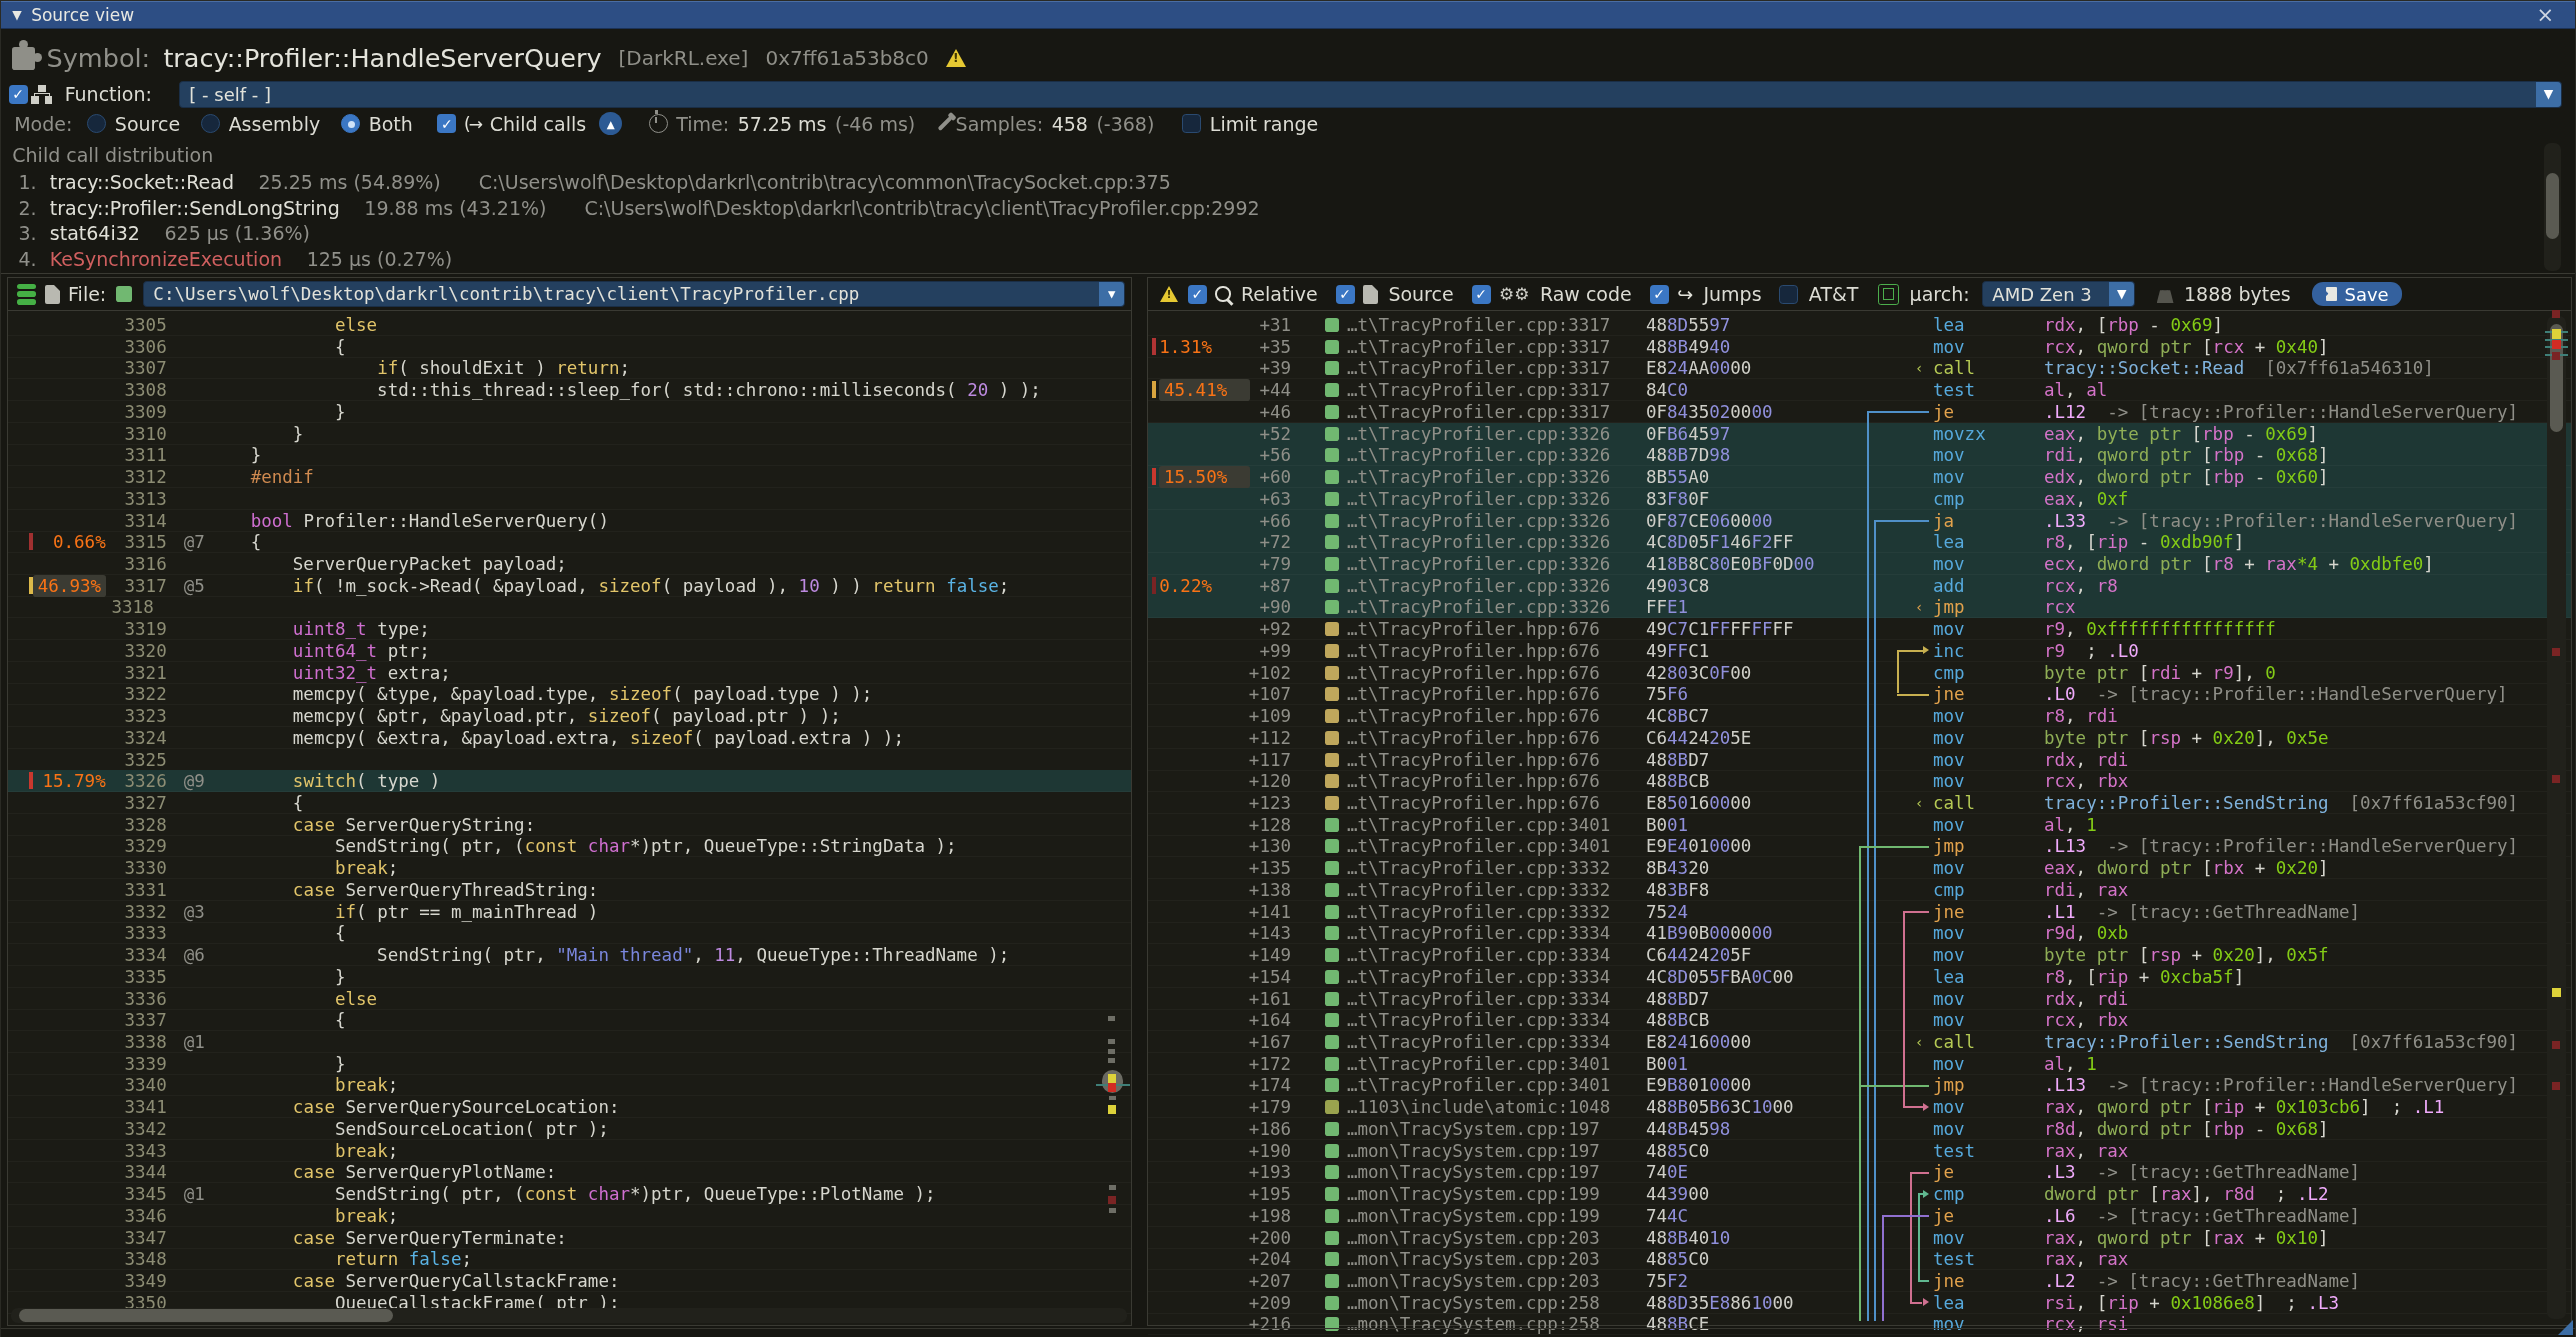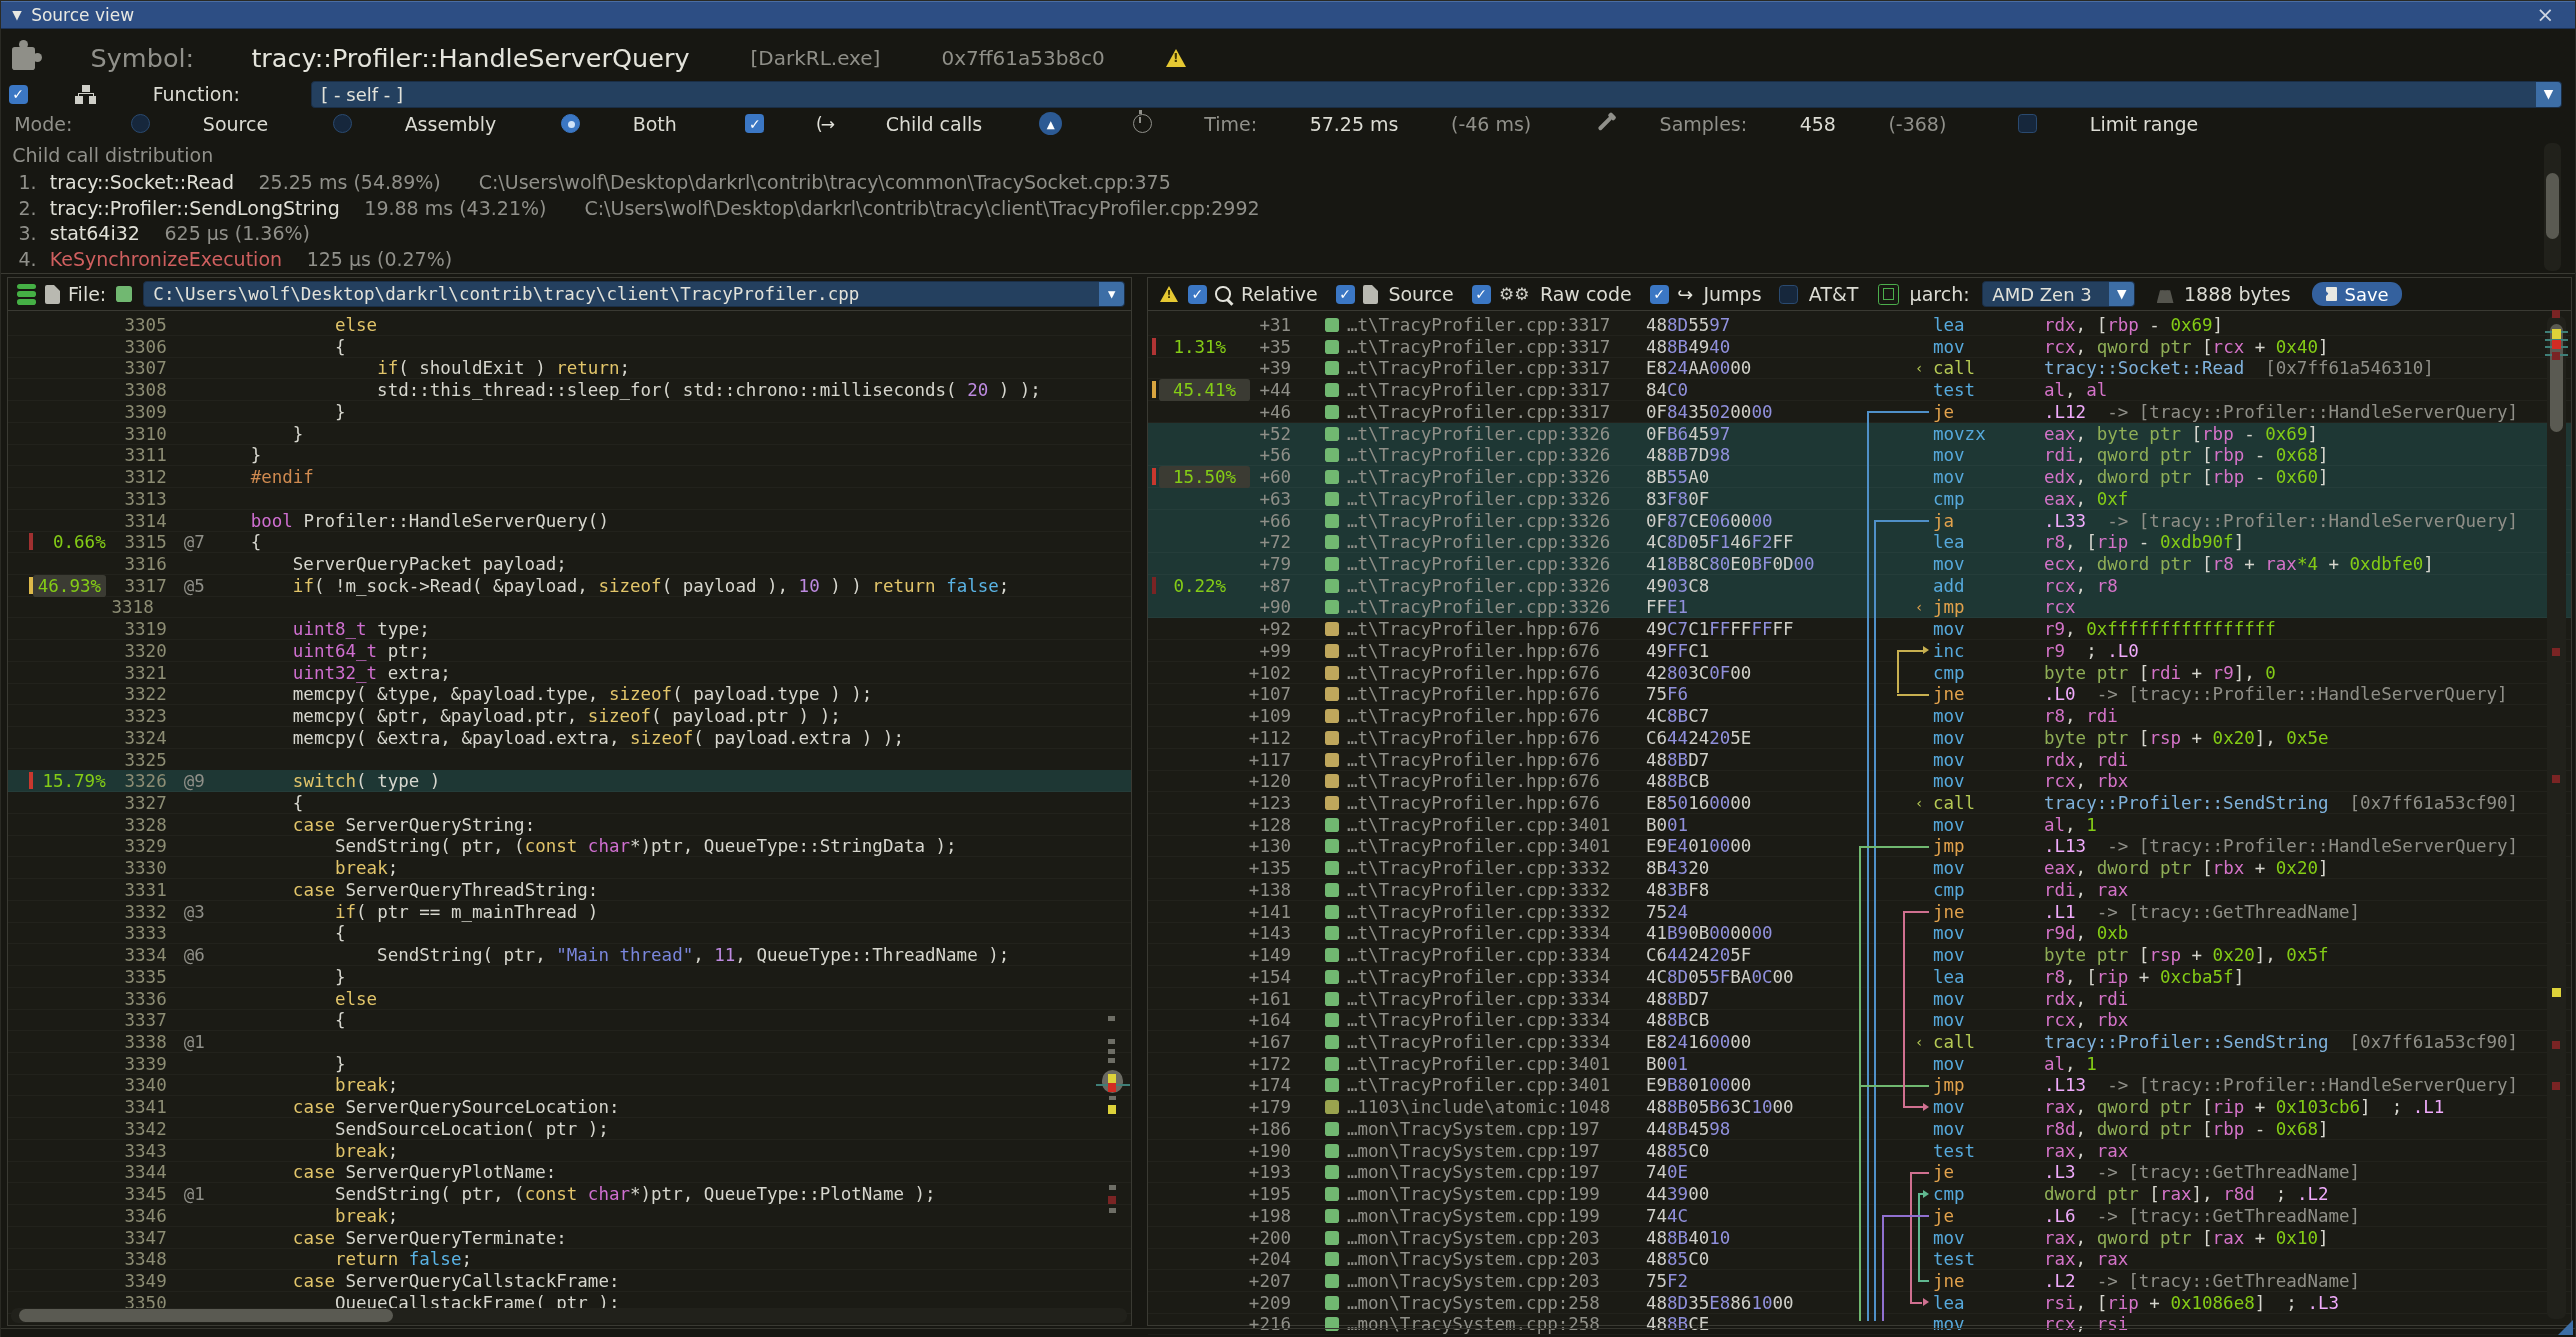--- a/index.html
+++ b/index.html
@@ -5,21 +5,21 @@
   html,body{margin:0;padding:0;background:#0c0c0a;}
   .window{position:relative;width:2576px;height:1338px;background:#171712;overflow:hidden;
           font-family:"DejaVu Sans",sans-serif;color:#d6d6ce;border:0.9px solid #2a2a24;box-sizing:border-box;}
   
   .titlebar{position:absolute;left:0;top:0;width:100%;height:25.5px;background:#2d4e84;border-top:0.9px solid #4a6da3;
             border-bottom:0.9px solid #1c3257;display:flex;align-items:center;}
   .titlebar .tri{color:#e8e8e2;font-size:12.3px;margin:0 9.4px 0 11.3px;}
   .titlebar .ttl{color:#e8e8e2;font-size:17px;}
   .close-x{position:absolute;right:21px;top:0.9px;color:#cfd6e2;font-size:21px;cursor:pointer;}
   
-  .hrow{position:absolute;display:flex;align-items:center;gap:44px;}
+  .hrow{position:absolute;display:flex;align-items:center;}
   .sym-label{font-size:25.5px;color:#90908a;margin-right:13.2px;}
   .sym-name{font-size:25.5px;color:#e4e4dc;}
   .sym-mod,.sym-addr{font-size:20px;color:#8f8f88;margin-left:17px;}
   .warn{width:0;height:0;border-left:10.4px solid transparent;border-right:10.4px solid transparent;border-bottom:18px solid #e5c832;position:relative;display:inline-block;}
   .warn:after{content:"!";position:absolute;left:-2.8px;top:1.9px;font-size:12.3px;font-weight:bold;color:#403600;}
   .checkbox{width:19px;height:19px;border-radius:3.8px;background:#3b77c4;display:inline-flex;align-items:center;justify-content:center;color:#fff;font-size:14px;flex:none;}
   .checkbox.off{background:#16273c;border:0.9px solid #2a4a70;box-sizing:border-box;color:transparent;}
   .radio{width:19px;height:19px;border-radius:50%;background:#16273c;border:0.9px solid #2a4a70;box-sizing:border-box;flex:none;}
   .radio.on{background:#3b77c4;border-color:#3b77c4;position:relative;}
   .radio.on:after{content:"";position:absolute;left:5.7px;top:5.7px;width:7.6px;height:7.6px;border-radius:50%;background:#cfe2f8;}
@@ -70,21 +70,21 @@
   .ccrow .tm{color:#90908a;margin-left:24.6px;}
   .ccrow .pth{color:#90908a;margin-left:38px;}
   
   .pane{position:absolute;top:276px;height:1049px;background:#1b1b15;border:0.9px solid #3a3a33;box-sizing:border-box;}
   .pane-hdr{position:absolute;left:0;top:0;width:100%;height:33px;background:#171712;border-bottom:0.9px solid #3a3a33;display:flex;align-items:center;box-sizing:border-box;}
   .rows{position:absolute;left:0;right:0;top:36px;}
   .mono{font-family:"DejaVu Sans Mono",monospace;}
   .row{position:absolute;left:0;right:0;height:22px;line-height:22px;font-family:"DejaVu Sans Mono",monospace;font-size:17.5px;white-space:pre;border-bottom:0.9px solid rgba(255,255,255,0.030);box-sizing:border-box;}
   .row.hl{background:#1e3734;}
   .abs{position:absolute;top:0;}
-  .pct{color:#84cc16;text-align:center;}
+  .pct{color:#f97316;text-align:left;}
   .pct.boxed{background:#3b3b33;border-radius:2.8px;padding:0 4.7px;}
   .bar{position:absolute;top:1.9px;bottom:1.9px;width:4.7px;}
   .lnum{color:#8d8d74;text-align:right;}
   .badge{color:#8f8f88;}
   
   .tk-d{color:#d6d6ce;} .tk-k{color:#e2c56a;} .tk-t{color:#cf6fd0;} .tk-n{color:#bd8ae0;}
   .tk-s{color:#7a86dc;} .tk-b{color:#5ab3e4;} .tk-p{color:#cf8a50;} .tk-g{color:#8f8f88;}
   
   .tk-r{color:#d473c8;} .tk-x{color:#84cc16;} .tk-w{color:#8fae56;} .tk-l{color:#f0abfc;} .tk-f{color:#7fb2dc;}
   .mn-m{color:#56a9dc;} .mn-j{color:#e2a24c;} .mn-c{color:#b5c954;}

